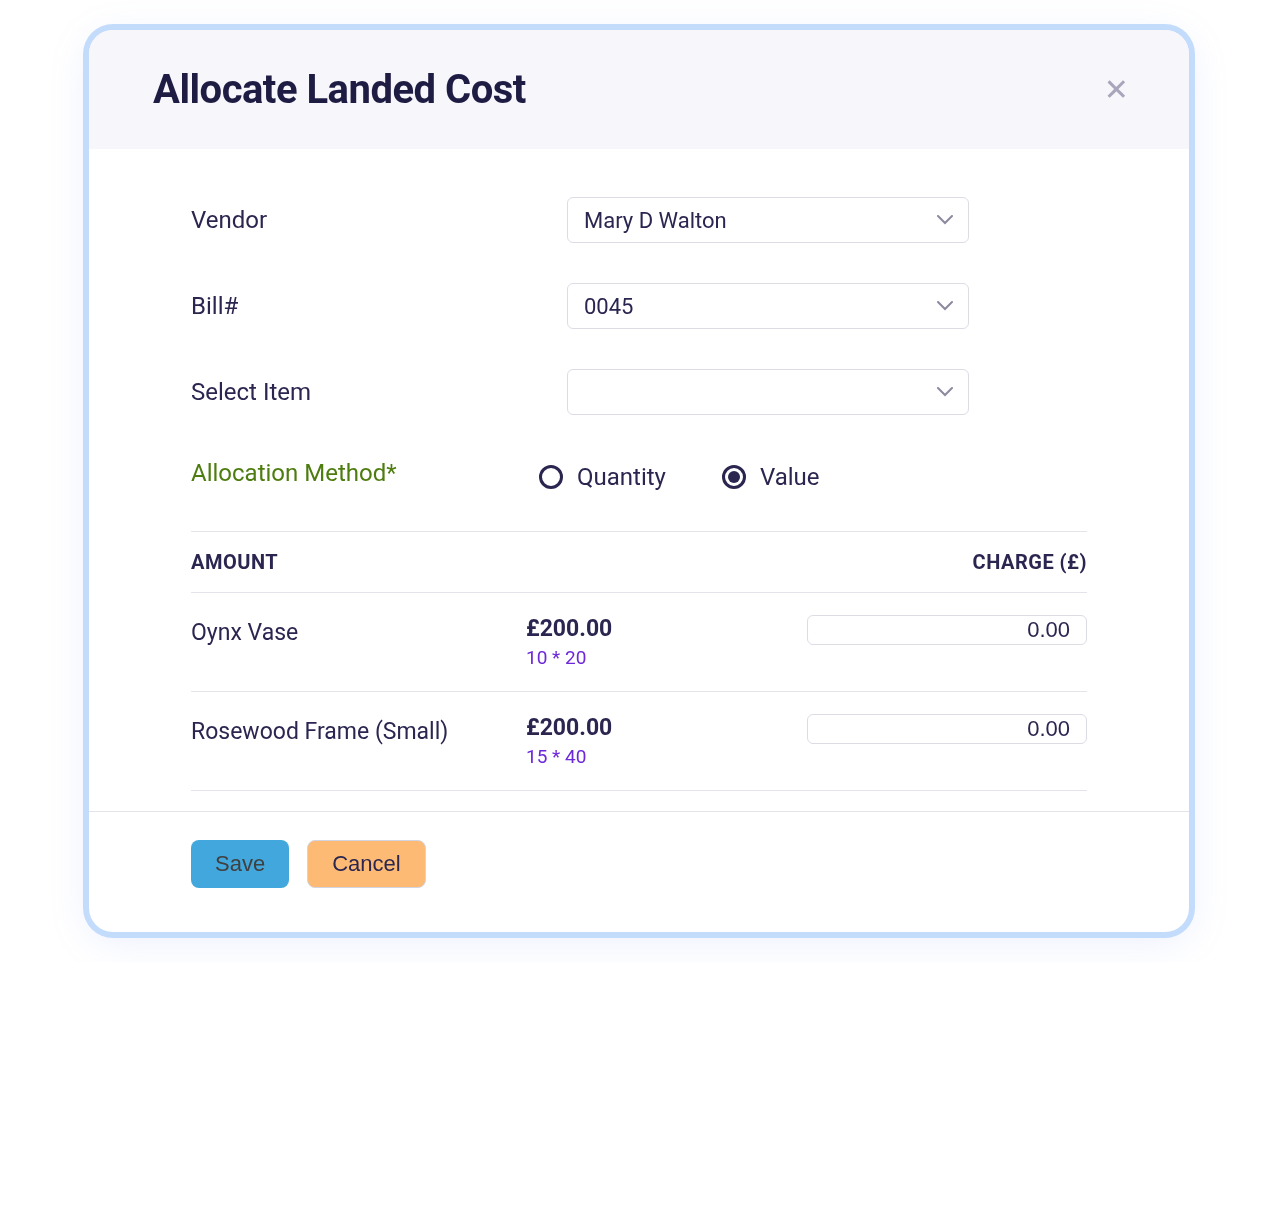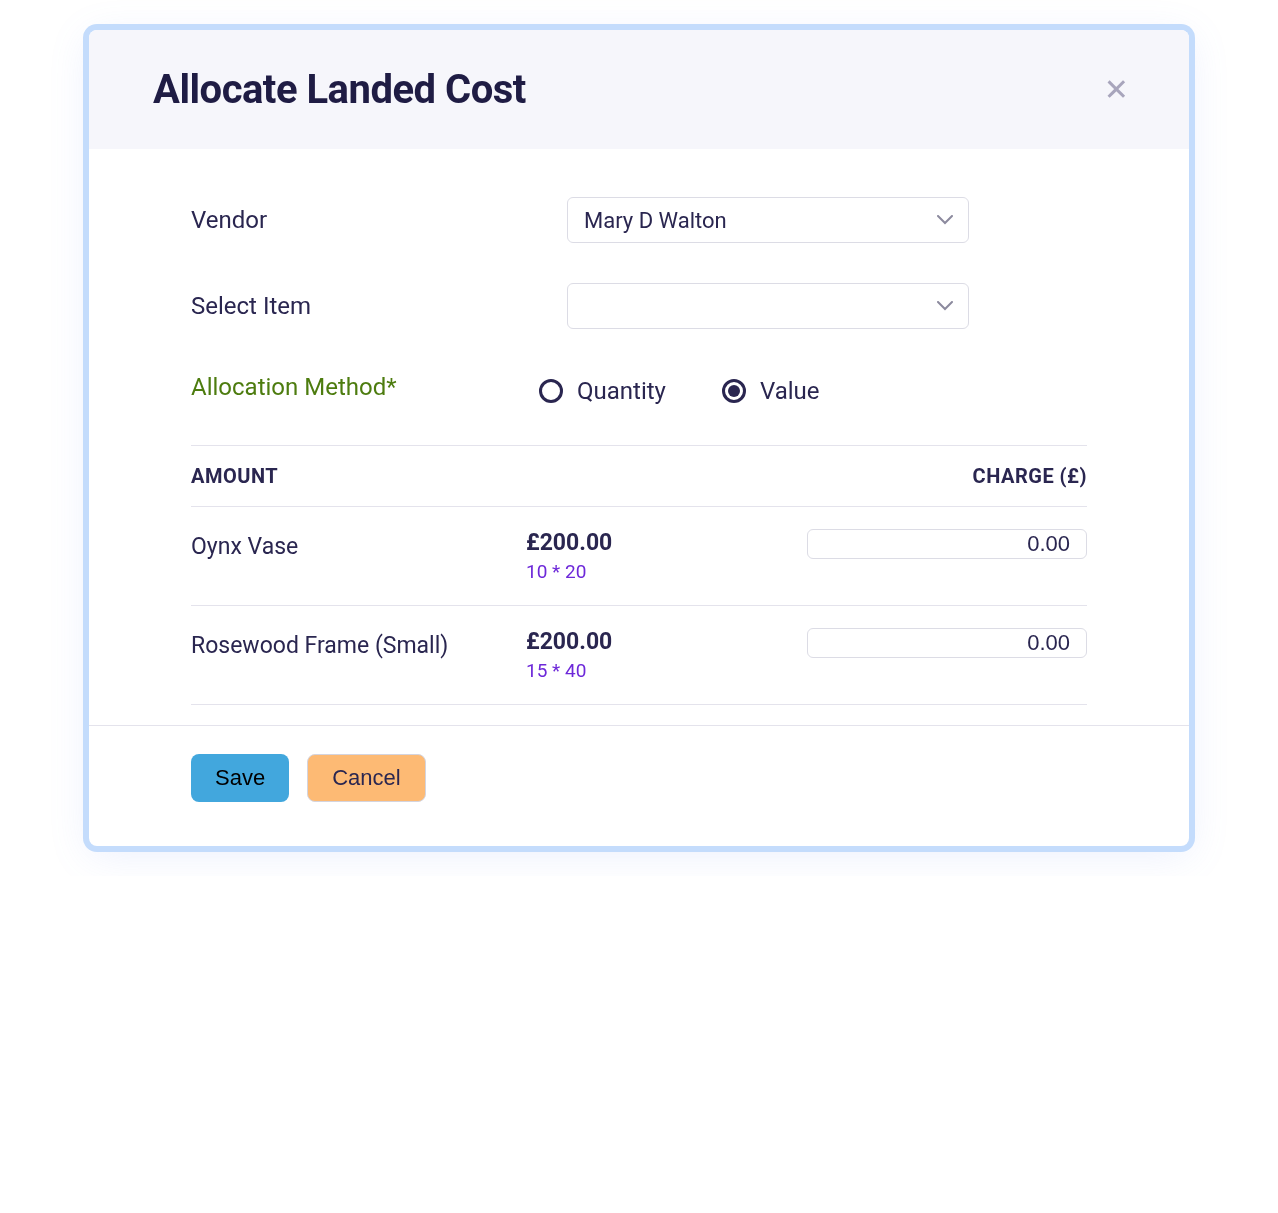--- a/index.html
+++ b/index.html
@@ -5,21 +5,21 @@
     * { box-sizing: border-box; margin: 0; padding: 0; }
     body {
       font-family: -apple-system, BlinkMacSystemFont, "Segoe UI", Roboto, Helvetica, Arial, sans-serif;
       background: #fff;
       padding: 30px;
       width: 1278px;
     }
     .modal {
       width: 1100px;
       margin: 0 auto;
-      border-radius: 8px;
+      border-radius: 24px;
       overflow: hidden;
       box-shadow: 0 0 0 6px #c4dcfc, 0 8px 40px rgba(120, 150, 240, 0.15);
       background: #fff;
     }
     .modal-header {
       background: #f6f6fb;
       padding: 36px 52px 36px 64px;
       display: flex;
       justify-content: space-between;
       align-items: center;
@@ -181,21 +181,21 @@
       padding: 0 24px;
       border-radius: 8px;
       font-size: 22px;
       cursor: pointer;
       display: flex;
       align-items: center;
       border: none;
     }
     .btn-primary {
       background: #42a7dd;
-      color: #000000;
+      color: #404040;
       font-weight: 500;
     }
     .btn-secondary {
       background: #fdba74;
       color: #2a2650;
       border: 1px solid #d4d4de;
     }
   </style>
 </head>
 <body>
@@ -216,20 +216,31 @@
       <div class="select-wrap">
         <div class="select-input">Mary D Walton</div>
         <span class="chevron">
           <svg width="16" height="10" viewBox="0 0 16 10">
               <path d="M1 1 L8 8 L15 1" stroke="#8c8a9e" stroke-width="2" fill="none" stroke-linecap="round"></path>
             </svg>
         </span>
       </div>
     </div>
 
+    <div class="form-row">
+      <div class="form-label">Bill#</div>
+      <div class="select-wrap">
+        <div class="select-input">0045</div>
+        <span class="chevron">
+          <svg width="16" height="10" viewBox="0 0 16 10">
+              <path d="M1 1 L8 8 L15 1" stroke="#8c8a9e" stroke-width="2" fill="none" stroke-linecap="round"></path>
+            </svg>
+        </span>
+      </div>
+    </div>
 
     <div class="form-row">
       <div class="form-label">Select Item</div>
       <div class="select-wrap">
         <div class="select-input"></div>
         <span class="chevron">
           <svg width="16" height="10" viewBox="0 0 16 10">
               <path d="M1 1 L8 8 L15 1" stroke="#8c8a9e" stroke-width="2" fill="none" stroke-linecap="round"></path>
             </svg>
         </span>

